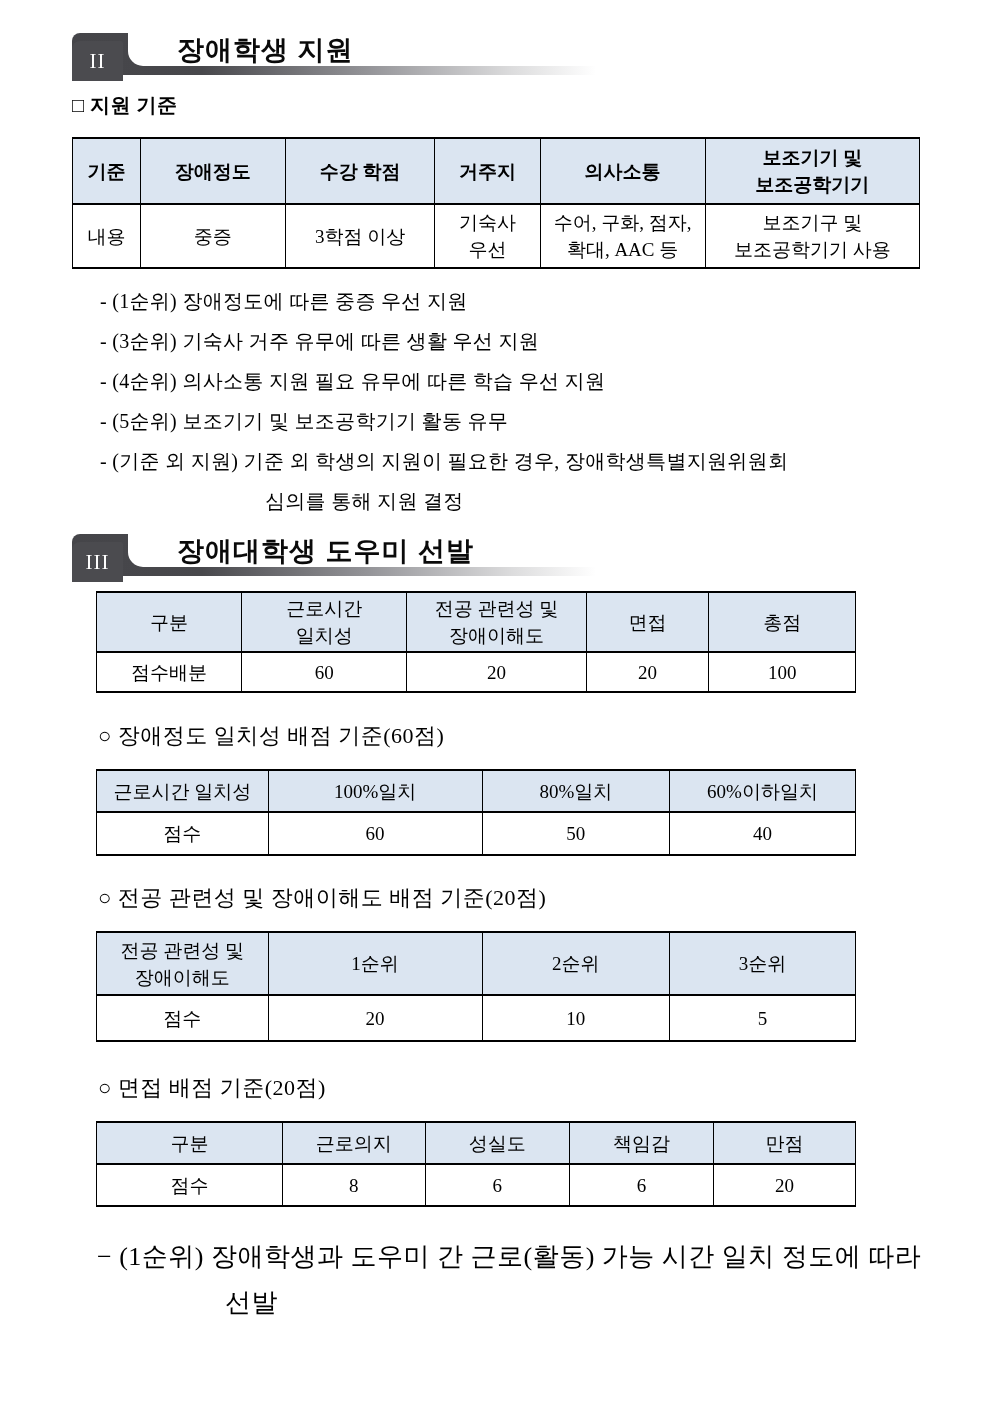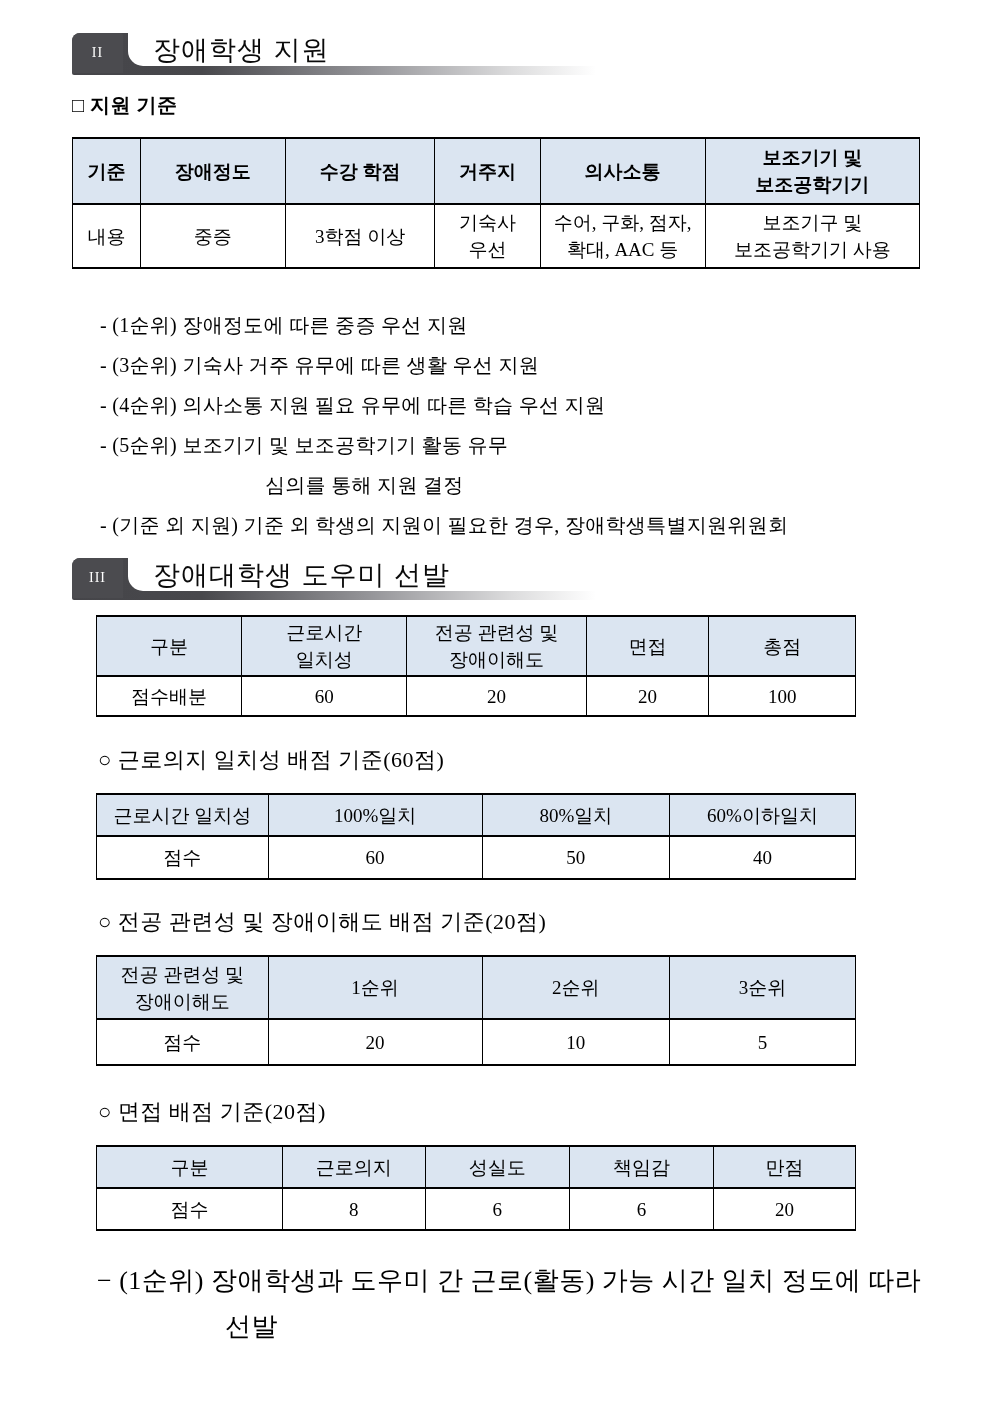--- a/index.html
+++ b/index.html
@@ -17,48 +17,49 @@
     border-radius: 8px 0 0 2px;
     background: linear-gradient(to right, #454549 0px, #48484c 130px, #96969a 300px, #dcdcdd 440px, #ffffff 524px);
   }
   .sec-tab {
     position: absolute; left: 56px; top: 0; right: 0; height: 33px;
     background: #fff; border-bottom-left-radius: 15px;
     display: flex; align-items: center; padding-left: 25px;
   }
   .sec-title {
     font-family: "Liberation Sans", "DejaVu Sans", sans-serif;
-    font-weight: 400; font-size: 27px; letter-spacing: 1px; color: #0a0a0a;
+    font-weight: 700; font-size: 27px; letter-spacing: 1px; color: #0a0a0a;
     white-space: nowrap;
+    margin-left: 24px;
   }
   .sec-badge {
-    position: absolute; left: 0; top: 0; width: 51px; height: 40px;
+    position: absolute; left: 0; top: 8px; width: 51px; height: 40px;
     display: flex; align-items: center; justify-content: center;
-    color: #fff; font-size: 14px; letter-spacing: 1px;
+    color: #fff; font-size: 21px; letter-spacing: 1px;
     background: #4b4b4f; border-radius: 8px 2px 0 0;
   }
 
   
   .subheading { font-size: 20px; font-weight: bold; margin: 0 0 17px 0; line-height: 30px; letter-spacing: 0.5px; }
   .circle-heading { font-size: 22px; font-weight: normal; margin: 0 0 18px 26px; line-height: 30px; letter-spacing: 0.5px; }
 
   
   table.doc-table {
     border-collapse: collapse; table-layout: fixed; width: 100%;
     border-top: 2px solid #000; border-bottom: 2px solid #000;
   }
   .doc-table th, .doc-table td {
     border: 1px solid #000; text-align: center; vertical-align: middle;
     white-space: pre-line; font-size: 19px; line-height: 27px;
     padding: 2px 4px; font-weight: normal; overflow: hidden;
   }
   .doc-table th { background: #dbe5f1; border-bottom-width: 2px; }
   .indent-table { margin-left: 24px; width: 760px !important; }
 
-  .t-criteria { margin-bottom: 36px; }
+  .t-criteria { margin-bottom: 12px; }
   .t-criteria th { height: 60px; font-weight: bold; }
   .t-criteria td { height: 58px; }
 
   .t-alloc { margin-bottom: 28px; }
   .t-alloc th { height: 54px; }
   .t-alloc td { height: 34px; }
 
   .t-worktime { margin-bottom: 27px; }
   .t-worktime th { height: 36px; }
   .t-worktime td { height: 37px; }
@@ -126,22 +127,22 @@
 보조공학기기 사용</td>
       </tr>
     </tbody>
   </table>
 
   <div class="notes">
     <div class="note-line">- (1순위) 장애정도에 따른 중증 우선 지원</div>
     <div class="note-line">- (3순위) 기숙사 거주 유무에 따른 생활 우선 지원</div>
     <div class="note-line">- (4순위) 의사소통 지원 필요 유무에 따른 학습 우선 지원</div>
     <div class="note-line">- (5순위) 보조기기 및 보조공학기기 활동 유무</div>
+    <div class="note-line">- (기준 외 지원) 기준 외 학생의 지원이 필요한 경우, 장애학생특별지원위원회</div>
     <div class="note-line note-indent">심의를 통해 지원 결정</div>
-    <div class="note-line">- (기준 외 지원) 기준 외 학생의 지원이 필요한 경우, 장애학생특별지원위원회</div>
   </div>
 
   <header class="sec-header">
     <div class="sec-bar"></div>
     <div class="sec-tab">
       <span class="sec-title">장애대학생 도우미 선발</span>
     </div>
     <div class="sec-badge">III</div>
   </header>
 
@@ -167,21 +168,21 @@
       <tr>
         <td>점수배분</td>
         <td>60</td>
         <td>20</td>
         <td>20</td>
         <td>100</td>
       </tr>
     </tbody>
   </table>
 
-  <h3 class="circle-heading">○ 근로의지 일치성 배점 기준(60점)</h3>
+  <h3 class="circle-heading">○ 장애정도 일치성 배점 기준(60점)</h3>
 
   <table class="doc-table t-worktime indent-table">
     <colgroup>
       <col style="width:22.6%">
         <col style="width:28.2%">
         <col style="width:24.7%">
         <col style="width:24.5%">
     </colgroup>
     <tbody>
       <tr>

